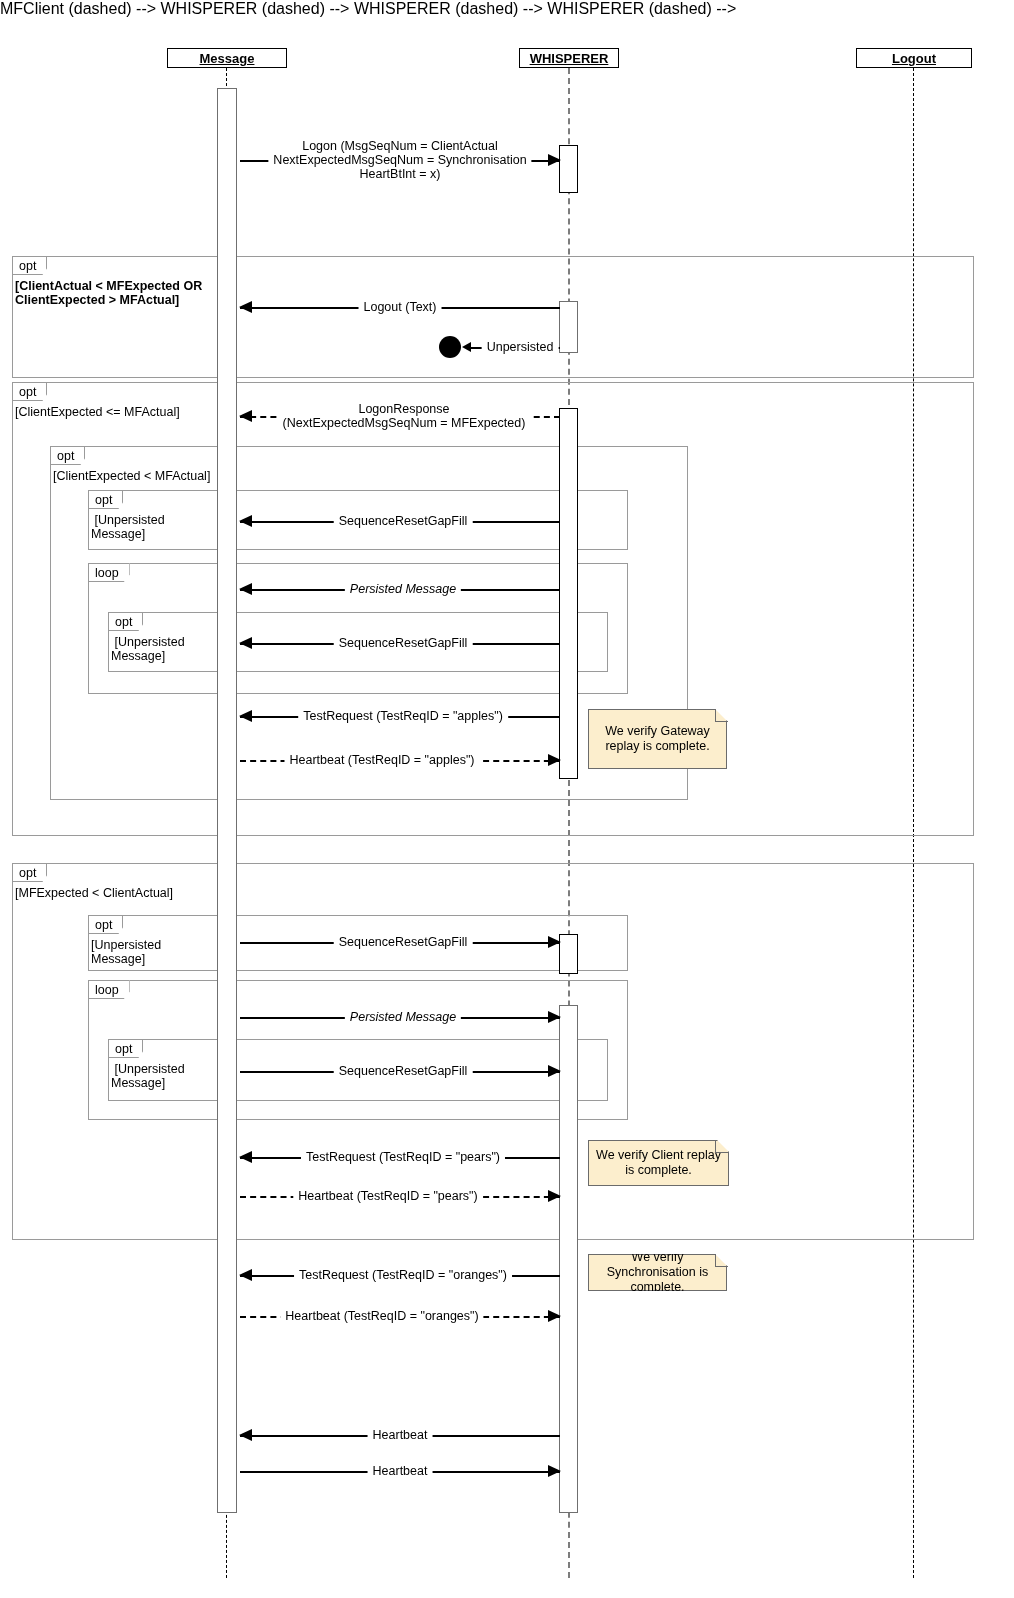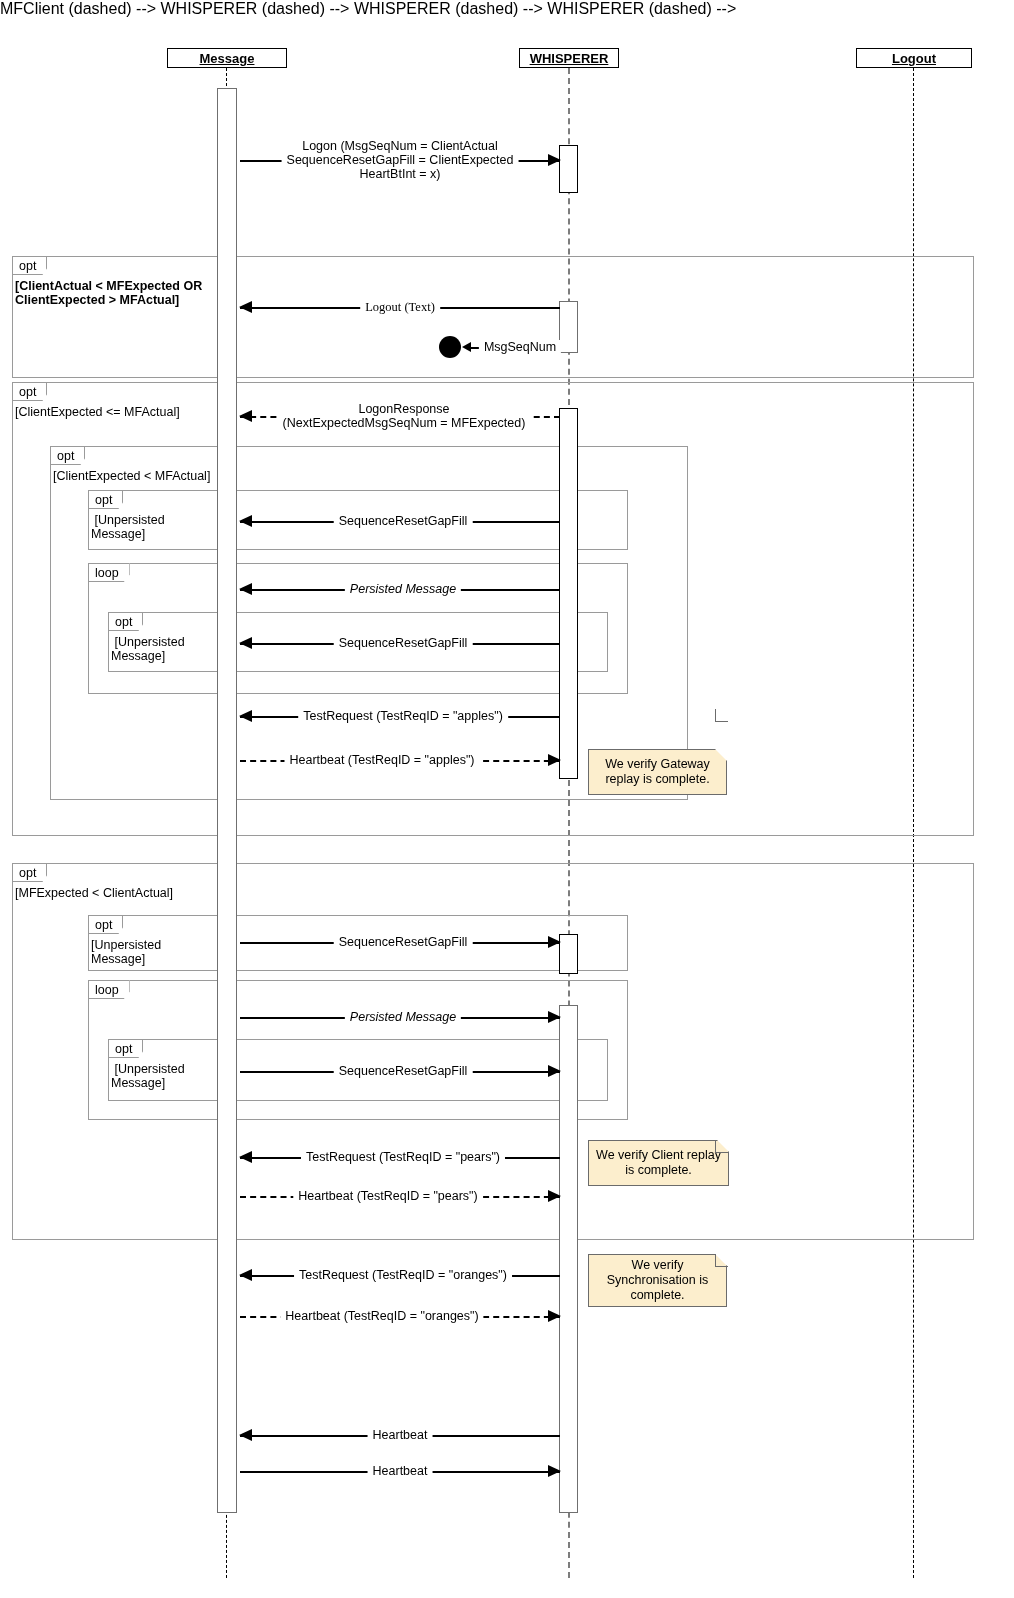--- a/index.html
+++ b/index.html
@@ -142,35 +142,35 @@
   <div class="activation" style="left:559px;top:934px;width:19px;height:40px;"></div>
   <div class="activation gray" style="left:559px;top:1005px;width:19px;height:508px;"></div>
 
   
 
   
   <div class="msg" style="left:240px;top:160px;width:320px;">
     <div class="line"></div>
     <div class="head right"></div>
     <div class="label" style="left:160px;top:0;">Logon (MsgSeqNum = ClientActual
-SequenceResetGapFill = ClientExpected
+NextExpectedMsgSeqNum = Synchronisation
 HeartBtInt = x)</div>
   </div>
 
   
   <div class="msg" style="left:240px;top:307px;width:320px;">
     <div class="line"></div>
     <div class="head left"></div>
-    <div class="label" style="left:160px;top:0;font-family:Liberation Serif, serif;">Logout (Text)</div>
+    <div class="label" style="left:160px;top:0;">Logout (Text)</div>
   </div>
 
   
   <div class="msg" style="left:468px;top:347px;width:92px;">
     <div class="line"></div>
-    <div class="label" style="left:52px;top:0;">MsgSeqNum</div>
+    <div class="label" style="left:52px;top:0;">Unpersisted</div>
   </div>
   <div class="stop-arrow" style="left:462px;top:342px;"></div>
   <div class="stop-circle" style="left:439px;top:336px;"></div>
 
    MFClient (dashed) --&gt;
   <div class="msg dashed" style="left:240px;top:416px;width:320px;">
     <div class="line"></div>
     <div class="head left"></div>
     <div class="label" style="left:164px;top:0;">LogonResponse
 (NextExpectedMsgSeqNum = MFExpected)</div>
@@ -268,26 +268,26 @@
   </div>
 
   
   <div class="msg" style="left:240px;top:1471px;width:320px;">
     <div class="line"></div>
     <div class="head right"></div>
     <div class="label" style="left:160px;top:0;">Heartbeat</div>
   </div>
 
   
-  <div class="note" style="left:588px;top:709px;width:139px;height:46px;margin-top:40px;">We verify Gateway
+  <div class="note" style="left:588px;top:709px;width:139px;height:60px;">We verify Gateway
 replay is complete.</div>
   <div class="note-fold" style="left:715px;top:709px;"></div>
 
   <div class="note" style="left:588px;top:1140px;width:141px;height:46px;">We verify Client replay is
 complete.</div>
   <div class="note-fold" style="left:715px;top:1140px;"></div>
 
-  <div class="note" style="left:588px;top:1254px;width:139px;height:53px;">We verify
+  <div class="note" style="left:588px;top:1254px;width:139px;height:37px;">We verify
 Synchronisation is
 complete.</div>
   <div class="note-fold" style="left:715px;top:1254px;"></div>
 
 </div>
 
 </body></html>

